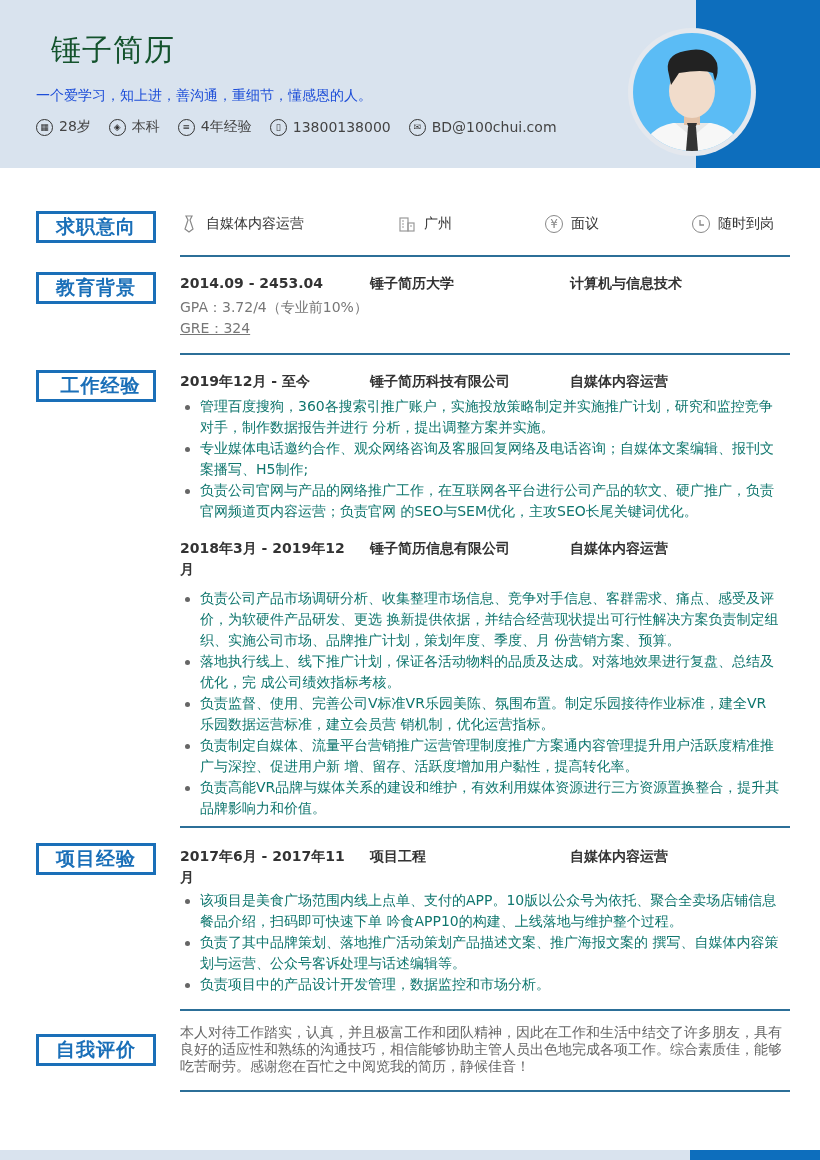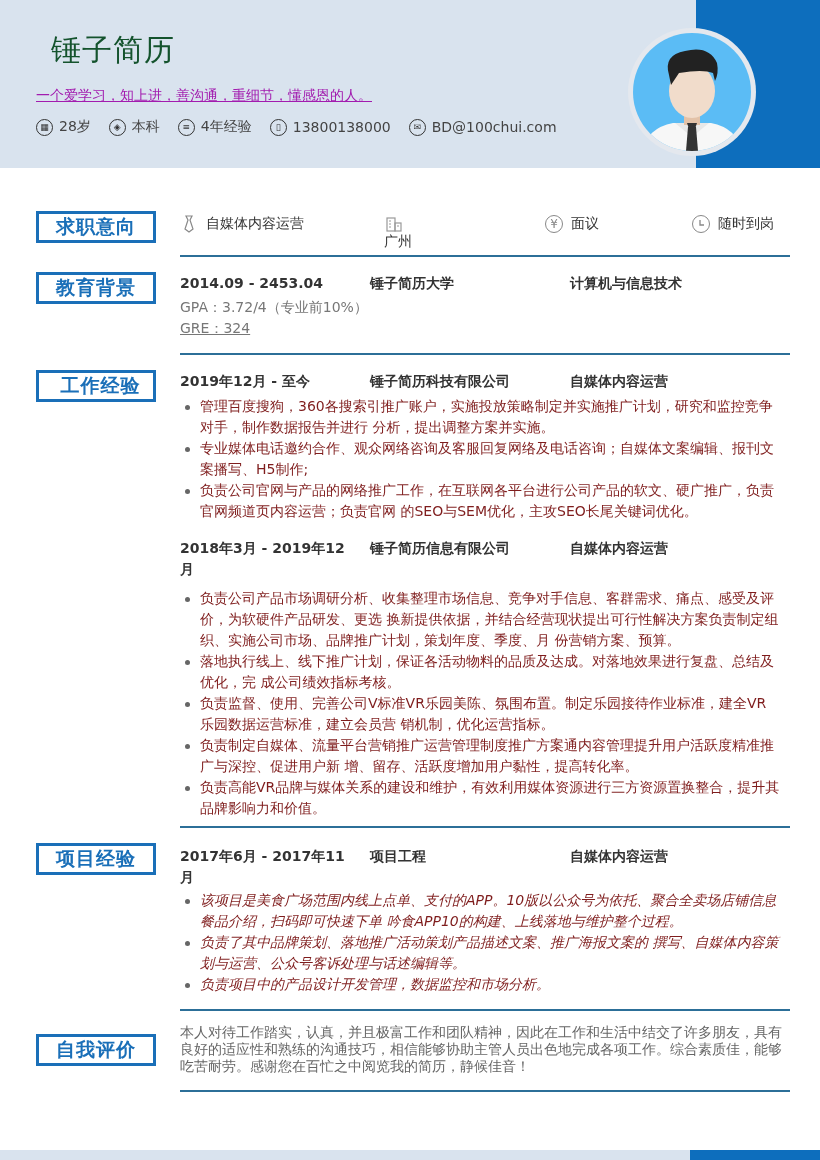--- a/index.html
+++ b/index.html
@@ -2,41 +2,41 @@
 <html><head>
 <meta charset="utf-8">
 <style>
   * { box-sizing: border-box; margin: 0; padding: 0; }
   html, body { width: 820px; height: 1160px; background: #fff; overflow: hidden; }
   body { font-family: "DejaVu Sans", "Liberation Sans", sans-serif; color: #555; position: relative; }
 
   .header { position: absolute; left: 0; top: 0; width: 820px; height: 168px; background: #d9e3ee; }
   .header-blue { position: absolute; left: 696px; top: 0; width: 124px; height: 168px; background: #0d6ebd; }
   .name { position: absolute; left: 36px; top: 30px; font-size: 30px; color: #14532d; letter-spacing: 1px; margin-left: 15px; }
-  .motto { position: absolute; left: 36px; top: 87px; font-size: 14px; color: #a21caf; text-decoration: underline; }
+  .motto { position: absolute; left: 36px; top: 87px; font-size: 14px; color: #1d4ed8; }
   .info { position: absolute; left: 36px; top: 118px; display: flex; align-items: center; font-size: 14px; color: #444; }
   .info-item { display: flex; align-items: center; margin-right: 18px; }
   .info-icon { width: 17px; height: 17px; border: 1.3px solid #333; border-radius: 50%; margin-right: 6px; display: flex; align-items: center; justify-content: center; font-size: 9px; color: #333; line-height: 1; }
 
   .avatar { position: absolute; left: 628px; top: 28px; width: 128px; height: 128px; border-radius: 50%; background: #e4e8ee; padding: 5px; }
   .avatar-inner { width: 118px; height: 118px; border-radius: 50%; background: #5bbcf5; overflow: hidden; position: relative; }
 
   .sec-title { position: absolute; left: 36px; width: 120px; height: 32px; border: 3px solid #1a6fb8; color: #1a6fb8; font-weight: bold; font-size: 19px; display: flex; align-items: center; justify-content: center; letter-spacing: 1px; background: #fff; }
   .divider { position: absolute; left: 180px; width: 610px; height: 2px; background: #2c6f98; }
 
   .intent { position: absolute; top: 215px; left: 180px; width: 610px; height: 22px; font-size: 14px; color: #333; }
   .intent-item { position: absolute; top: 0; display: flex; align-items: center; }
   .intent-icon { width: 18px; height: 18px; margin-right: 8px; color: #888; font-size: 12px; display: flex; align-items: center; justify-content: center; }
   .intent-icon.circ { border: 1.3px solid #888; border-radius: 50%; }
 
   .row-head { position: absolute; left: 180px; width: 610px; font-size: 14px; font-weight: bold; color: #333; }
   .row-head span { position: absolute; top: 0; }
   .sub { position: absolute; left: 180px; font-size: 14px; color: #777; line-height: 21px; }
 
-  .bullets { position: absolute; left: 180px; width: 600px; list-style: none; font-size: 14px; color: #7f1d1d; line-height: 21px; }
+  .bullets { position: absolute; left: 180px; width: 600px; list-style: none; font-size: 14px; color: #0f766e; line-height: 21px; }
   .bullets li { position: relative; padding-left: 20px; }
   .bullets li::before { content: ""; position: absolute; left: 5px; top: 9px; width: 5px; height: 5px; background: #666; border-radius: 50%; }
 
   .para { position: absolute; left: 180px; top: 1024px; width: 610px; font-size: 14px; color: #666; line-height: 17px; }
 
   .footer { position: absolute; left: 0; top: 1150px; width: 820px; height: 10px; background: #d9e3ee; }
   .footer-blue { position: absolute; left: 690px; top: 1150px; width: 130px; height: 10px; background: #0d6ebd; }
 </style>
 </head>
 <body>
@@ -85,21 +85,21 @@
 <div class="sec-title" style="top:211px;">求职意向</div>
 <div class="intent">
   <div class="intent-item" style="left:0;">
     <span class="intent-icon">
       <svg width="12" height="18" viewBox="0 0 12 18">
           <path d="M3 1 L9 1 L7 5 L10 14 L6 17 L2 14 L5 5 Z" fill="none" stroke="#888" stroke-width="1.2"></path>
         </svg>
     </span>
     <span>自媒体内容运营</span>
   </div>
-  <div class="intent-item" style="left:204px;flex-direction:column;">
+  <div class="intent-item" style="left:218px;">
     <span class="intent-icon">
       <svg width="16" height="16" viewBox="0 0 16 16">
           <rect x="1" y="2" width="8" height="13" fill="none" stroke="#999" stroke-width="1.2"></rect>
           <rect x="9" y="7" width="6" height="8" fill="none" stroke="#999" stroke-width="1.2"></rect>
           <path d="M3 5h2M3 8h2M3 11h2M11 10h2" stroke="#999"></path>
         </svg>
     </span>
     <span>广州</span>
   </div>
   <div class="intent-item" style="left:365px;">
@@ -152,21 +152,21 @@
   <li>负责高能VR品牌与媒体关系的建设和维护，有效利用媒体资源进行三方资源置换整合，提升其品牌影响力和价值。</li>
 </ul>
 <div class="divider" style="top:826px;"></div>
 
 <div class="sec-title" style="top:843px;">项目经验</div>
 <div class="row-head" style="top:846px; line-height:21px;">
   <span style="left:0; width:165px;">2017年6月 - 2017年11月</span>
   <span style="left:190px;">项目工程</span>
   <span style="left:390px;">自媒体内容运营</span>
 </div>
-<ul class="bullets" style="top:890px;font-style:italic;">
+<ul class="bullets" style="top:890px;">
   <li>该项目是美食广场范围内线上点单、支付的APP。10版以公众号为依托、聚合全卖场店铺信息餐品介绍，扫码即可快速下单 吟食APP10的构建、上线落地与维护整个过程。</li>
   <li>负责了其中品牌策划、落地推广活动策划产品描述文案、推广海报文案的  撰写、自媒体内容策划与运营、公众号客诉处理与话述编辑等。</li>
   <li>负责项目中的产品设计开发管理，数据监控和市场分析。</li>
 </ul>
 <div class="divider" style="top:1009px;"></div>
 
 <div class="sec-title" style="top:1034px;">自我评价</div>
 <div class="para">本人对待工作踏实，认真，并且极富工作和团队精神，因此在工作和生活中结交了许多朋友，具有良好的适应性和熟练的沟通技巧，相信能够协助主管人员出色地完成各项工作。综合素质佳，能够吃苦耐劳。感谢您在百忙之中阅览我的简历，静候佳音！</div>
 <div class="divider" style="top:1090px;"></div>
 

